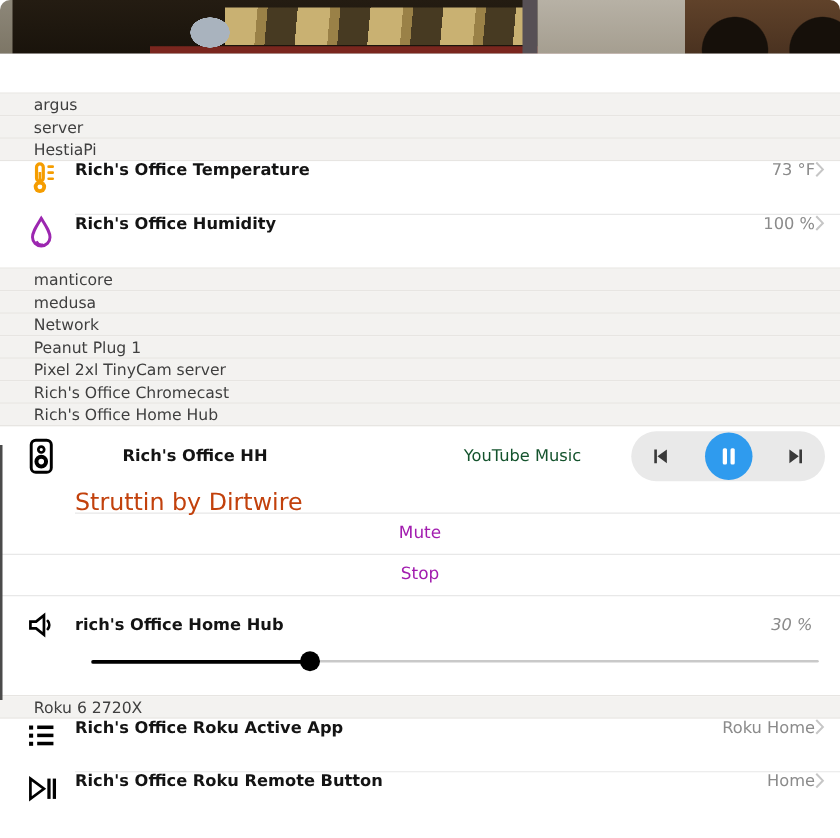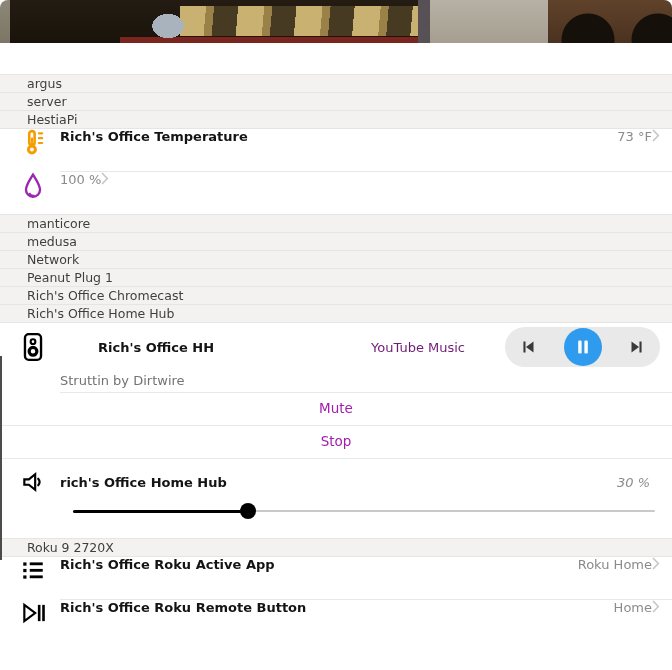--- a/index.html
+++ b/index.html
@@ -60,31 +60,31 @@
   .entity-row { height:42px; display:flex; align-items:flex-start; padding:0 12px 0 20px; background:#fff; }
   .icon-cell  { width:40px; display:flex; align-items:center; }
   .entity-title { flex:1; font-size:13px; font-weight:bold; color:#141414; }
   .entity-value { font-size:13px; color:#8b8b8b; margin-right:0; }
   .chev { display:flex; align-items:center; }
   .sep-indent { border-top:1px solid #e8e8e8; margin-left:60px; }
   .sep-full   { border-top:1px solid #e8e8e8; }
 
   
   .media-top { height:48px; display:flex; align-items:center; padding:0 12px 0 20px;gap:38px; }
-  .media-app { font-size:13px; color:#701a75; margin-right:2px; white-space:nowrap; }
+  .media-app { font-size:13px; color:#14532d; margin-right:2px; white-space:nowrap; }
   .pill {
     width:155px; height:40px; border-radius:20px; background:#e9e9e9;
     display:flex; align-items:center; justify-content:space-between;
     padding:0 12px; flex:none;
   }
   .pause-btn {
     width:38px; height:38px; border-radius:50%; background:#2f9bee;
     display:flex; align-items:center; justify-content:center; border:none;
   }
-  .media-track { margin-left:60px; padding:2px 0 7px 0; font-size:13px; color:#737373; height:21px; }
+  .media-track { margin-left:60px; padding:2px 0 7px 0; font-size:19px; color:#c2410c; height:21px; }
   .action-row { height:32px; line-height:31px; text-align:center; font-size:13.5px; color:#a21caf; cursor:pointer; }
 
   
   .volume-top { display:flex; align-items:center; height:38px; padding:8px 12px 0 20px; }
   .slider-area { height:33px; position:relative; margin:0 17px 0 73px; }
   .slider-track, .slider-fill { position:absolute; top:13px; border-radius:2px; }
   .slider-track { left:0; right:0; height:2px; background:#c9c9c9; }
   .slider-fill  { left:0; height:3px; top:12.5px; background:#000; }
   .slider-knob  { position:absolute; top:6px; width:16px; height:16px; border-radius:50%;
                   background:#000; transform:translateX(-50%); }
@@ -131,40 +131,44 @@
 </div>
 <div class="sep-indent"></div>
 
 <div class="entity-row">
   <span class="icon-cell">
     <svg width="26" height="28" viewBox="0 0 24 26">
       <path d="M12 2.5 C8 9 5.5 12.5 5.5 16.5 a6.5 6.5 0 0 0 13 0 C18.5 12.5 16 9 12 2.5 Z" fill="none" stroke="#9c27b0" stroke-width="2.2"></path>
       <path d="M8.5 19.5 a4.5 4.5 0 0 0 5 2.4" fill="none" stroke="#9c27b0" stroke-width="1.6"></path>
     </svg>
   </span>
+  <span class="entity-title">Rich's Office Humidity</span>
   <span class="entity-value">100 %</span>
   <span class="chev">
     <svg width="8" height="13" viewBox="0 0 8 13">
         <polyline points="1,1 6.3,6.5 1,12" fill="none" stroke="#c6c6c6" stroke-width="1.6"></polyline>
       </svg>
   </span>
 </div>
 
 <div class="mini-group">
   <div class="mini-row">
       <span>manticore</span>
     </div>
   <div class="mini-row">
       <span>medusa</span>
     </div>
   <div class="mini-row">
       <span>Network</span>
     </div>
   <div class="mini-row">
       <span>Peanut Plug 1</span>
+    </div>
+  <div class="mini-row">
+      <span>Pixel 2xl TinyCam server</span>
     </div>
   <div class="mini-row">
       <span>Rich's Office Chromecast</span>
     </div>
   <div class="mini-row">
       <span>Rich's Office Home Hub</span>
     </div>
 </div>
 
 <div>
@@ -218,21 +222,21 @@
     <div class="slider-track"></div>
     <div class="slider-fill" style="width: 30%;"></div>
     <div class="slider-knob" style="left: 30%;"></div>
   </div>
 </div>
 
 <div class="gap-sm"></div>
 
 <div class="mini-group">
   <div class="mini-row">
-      <span>Roku 9 2720X</span>
+      <span>Roku 6 2720X</span>
     </div>
 </div>
 
 <div class="entity-row">
   <span class="icon-cell">
     <svg width="26" height="26" viewBox="0 0 24 24">
       <rect x="3" y="5" width="3" height="3" fill="#000"></rect>
         <rect x="9" y="5" width="12" height="2.6" fill="#000"></rect>
       <rect x="3" y="11" width="3" height="3" fill="#000"></rect>
         <rect x="9" y="11" width="12" height="2.6" fill="#000"></rect>

